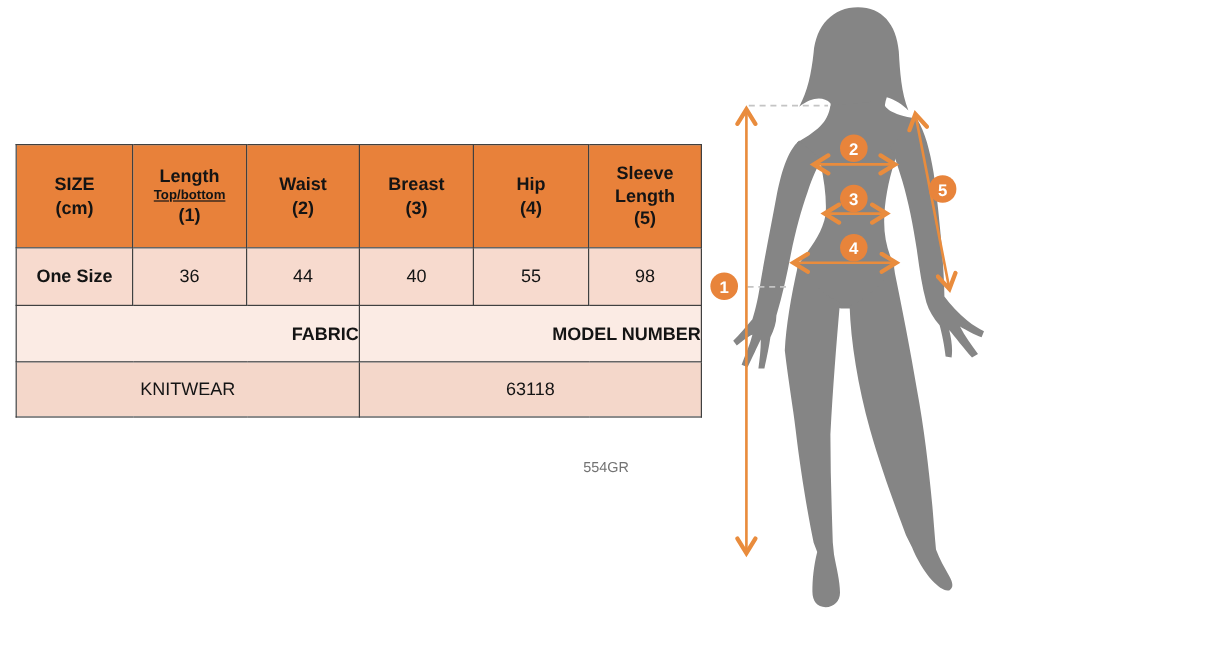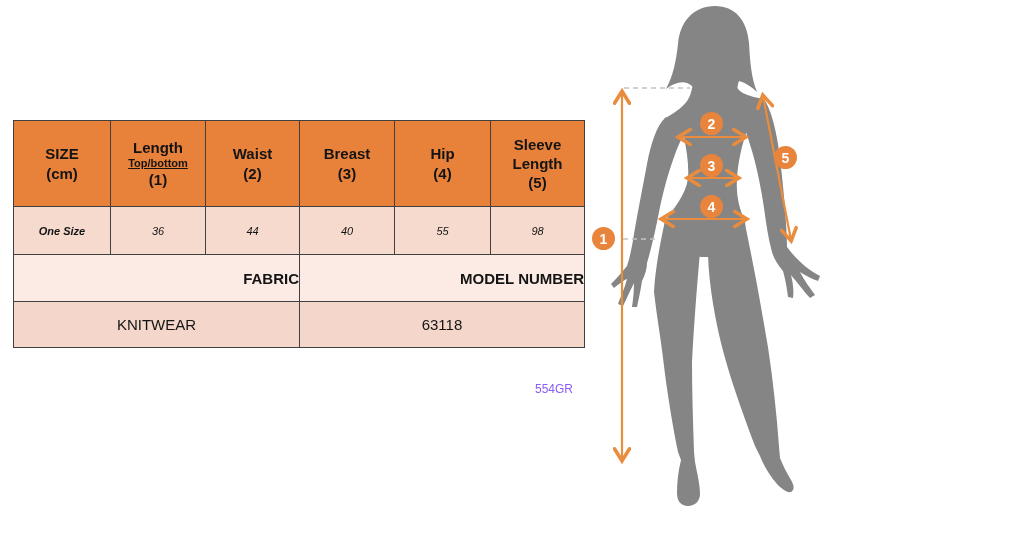--- a/index.html
+++ b/index.html
@@ -17,28 +17,28 @@
     padding:0;overflow:hidden;
   }
   .size-table tr.hdr td{
     background:#E8813A;font-weight:bold;font-size:15px;line-height:1.28;height:85px;
   }
   .hdr-title{display:block;white-space:pre-line;}
   .hdr-sub{display:block;font-size:11px;line-height:1.15;text-decoration:underline;}
   .hdr-sub:empty{display:none;}
   .hdr-num{display:block;}
   .hdr-num:empty{display:none;}
-  .size-table tr.vals td{background:#F7DACE;font-size:11px;height:47px;font-style:italic;}
+  .size-table tr.vals td{background:#F7DACE;font-size:15px;height:47px;}
   .size-table tr.vals td.row-label{font-weight:bold;}
   .size-table tr.infoh td{background:#FBEBE4;font-weight:bold;font-size:15px;height:46px;text-align:right;}
   .size-table tr.infov td{background:#F4D7CA;font-size:15px;height:45px;}
   
   .product-code{
-    position:absolute;left:504px;top:382px;width:100px;text-align:center;
-    font-size:12px;color:#8b5cf6;
+    position:absolute;left:486px;top:382px;width:100px;text-align:left;
+    font-size:12px;color:#737373;
   }
   
   .figure-svg{position:absolute;left:588px;top:0;width:436px;height:544px;}
   .badge{
     position:absolute;width:23px;height:23px;border-radius:50%;
     background:#E8843B;color:#ffffff;font-weight:bold;font-size:14px;
     display:flex;align-items:center;justify-content:center;line-height:1;
   }
   .badge-1{left:592px;top:227px;}
   .badge-2{left:700px;top:112px;}

